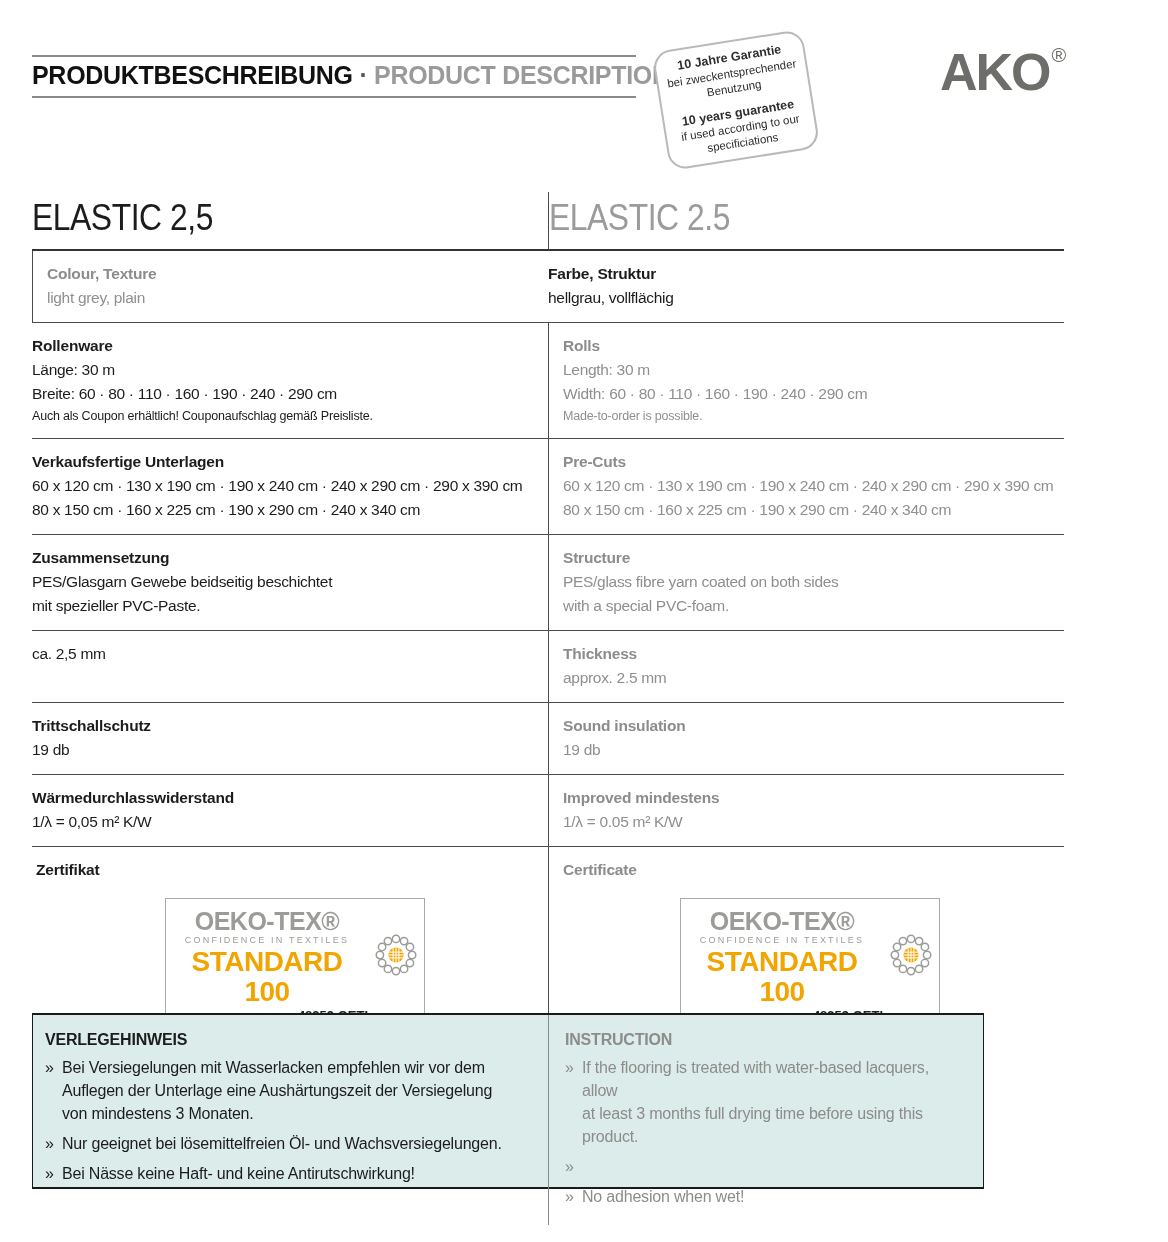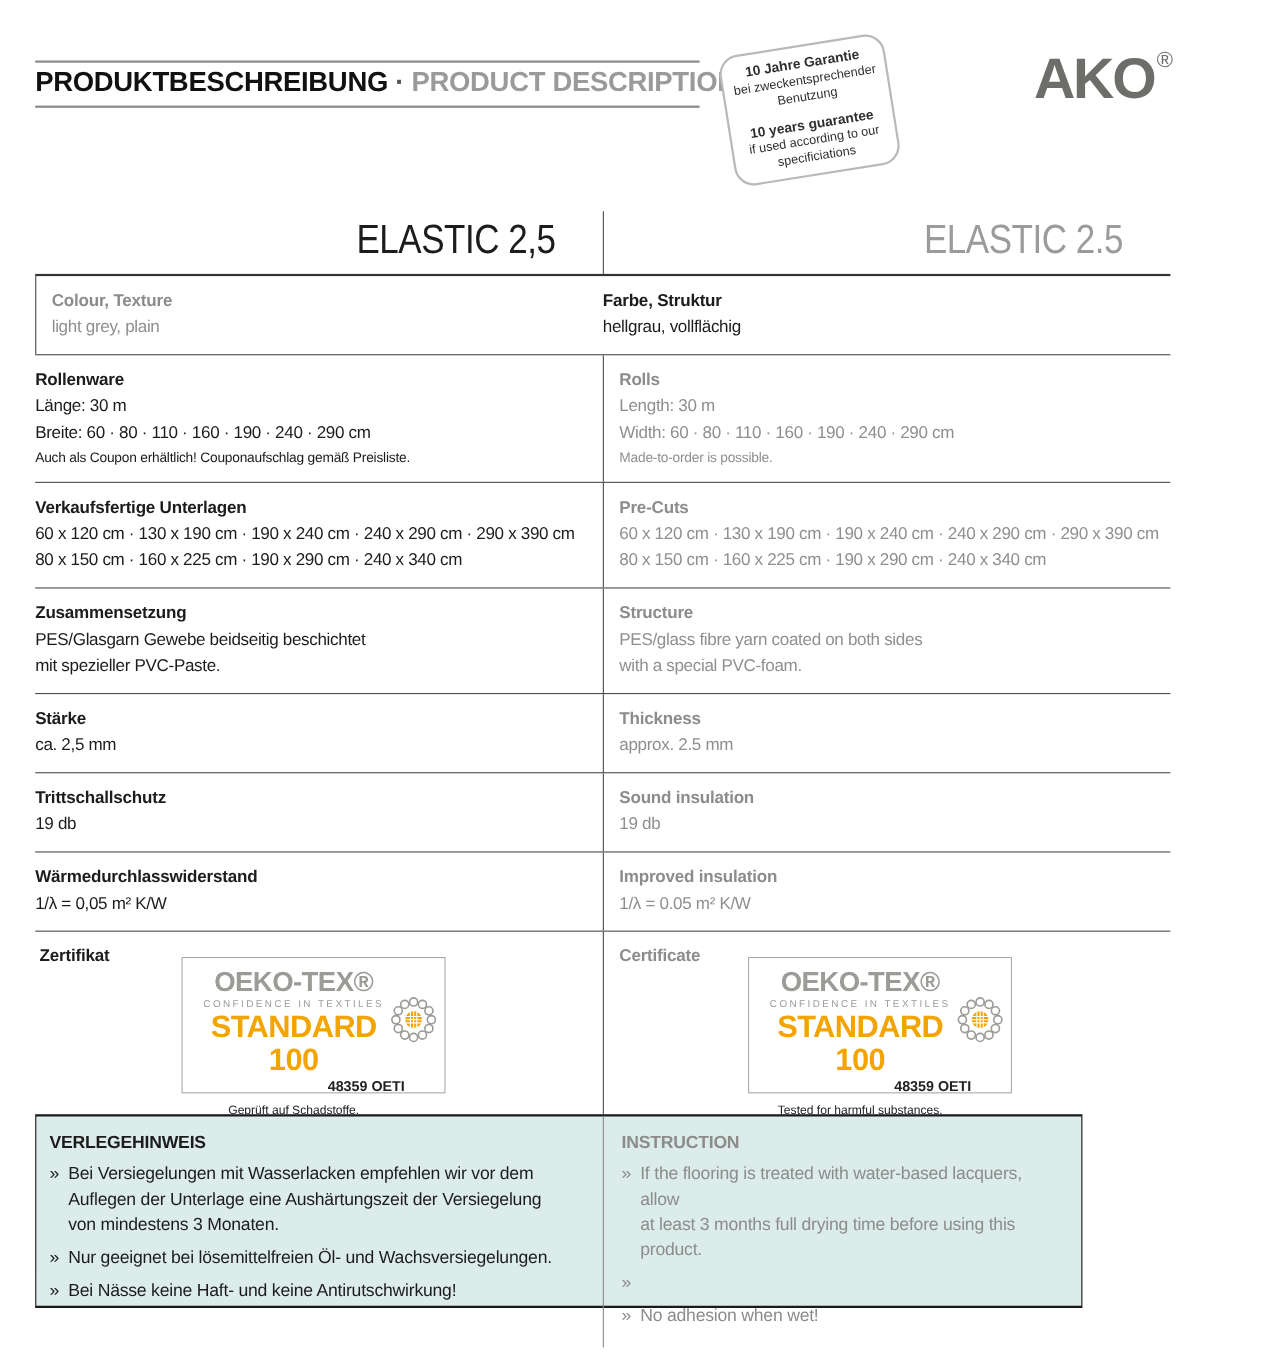--- a/index.html
+++ b/index.html
@@ -36,36 +36,36 @@
   .ako-logo{position:absolute;left:940px;top:44px;color:var(--logo-grey);white-space:nowrap;}
   .ako-logo .ako-text{font-size:52px;font-weight:800;letter-spacing:-2px;line-height:1;margin-top:24px;}
   .ako-logo sup{font-size:20px;font-weight:400;vertical-align:28px;margin-left:2px;}
 
   
   .spec-table{position:absolute;left:32px;top:192px;width:1032px;}
   .row{display:grid;grid-template-columns:516px 1fr;border-bottom:1px solid var(--line-dark);}
   .cell{padding:11px 14px 12px 0;}
   .cell.en{border-left:1px solid var(--line-dark);padding-left:14px;color:var(--text-grey);}
   .title-row{border-bottom:2.5px solid #333;}
-  .title-row .cell{padding:6px 14px 10px 0;text-align:right;}
+  .title-row .cell{padding:6px 14px 10px 0;}
   .product-title{font-size:37px;font-weight:400;letter-spacing:-0.5px;line-height:1.1;
     display:inline-block;transform:scaleX(0.86);transform-origin:left center;white-space:nowrap;}
   .title-row .en .product-title{color:#9b9b9b;}
   .label{font-weight:bold;font-size:15.5px;line-height:24px;letter-spacing:-0.2px;}
   .line{font-size:15.5px;line-height:24px;letter-spacing:-0.3px;white-space:nowrap;}
   .note{font-size:12.5px;line-height:20px;letter-spacing:-0.2px;}
   .cell.en .label{color:#8c8c8a;}
 
   
   .cert-row{border-bottom:none;}
   .cert-cell{position:relative;min-height:172px;}
   .cert-label{position:absolute;top:11px;left:4px;}
   .cell.en .cert-label{left:14px;}
-  .oeko-box{width:240px;height:124px;border:1px solid #aaa;background:#fff;
-    margin:12px 0 0 133px;position:relative;padding-top:9px;color:var(--text-black);}
+  .oeko-box{width:260px;height:124px;border:1px solid #aaa;background:#fff;
+    margin:40px 0 0 133px;position:relative;padding-top:9px;color:var(--text-black);}
   .cell.en .oeko-box{margin-left:117px;}
   .oeko-col{width:202px;text-align:center;}
   .oeko-brand{font-size:25px;font-weight:bold;color:var(--oeko-grey);letter-spacing:-0.5px;line-height:1.05;}
   .oeko-tagline{font-size:9px;font-weight:normal;color:var(--oeko-grey);letter-spacing:2.2px;line-height:1.4;}
   .oeko-standard{font-size:28px;font-weight:bold;color:var(--oeko-orange);letter-spacing:-0.5px;line-height:1.1;text-align:center;}
   .oeko-number{font-size:13px;font-weight:bold;color:#222;text-align:right;line-height:1.3;}
   .oeko-note{font-size:11px;color:#222;text-align:center;margin-top:6px;line-height:1.35;}
   .oeko-url{font-size:11px;color:#222;text-align:center;line-height:1.35;}
   .oeko-flower{position:absolute;right:5px;top:33px;}
 
@@ -158,21 +158,20 @@
       </div>
       <div class="cell en">
         <div class="label">Structure</div>
         <div class="line">PES/glass fibre yarn coated on both sides</div>
         <div class="line">with a special PVC-foam.</div>
       </div>
     </div>
 
     <div class="row">
       <div class="cell de">
-        <div class="label">Stärke</div>
         <div class="line">ca. 2,5 mm</div>
       </div>
       <div class="cell en">
         <div class="label">Thickness</div>
         <div class="line">approx. 2.5 mm</div>
       </div>
     </div>
 
     <div class="row">
       <div class="cell de">
@@ -184,21 +183,21 @@
         <div class="line">19 db</div>
       </div>
     </div>
 
     <div class="row">
       <div class="cell de">
         <div class="label">Wärmedurchlasswiderstand</div>
         <div class="line">1/λ = 0,05 m² K/W</div>
       </div>
       <div class="cell en">
-        <div class="label">Improved insulation</div>
+        <div class="label">Improved mindestens</div>
         <div class="line">1/λ = 0.05 m² K/W</div>
       </div>
     </div>
 
     <div class="row cert-row">
       <div class="cell de cert-cell">
         <div class="label cert-label">Zertifikat</div>
         <div class="oeko-box">
           <div class="oeko-col">
             <div class="oeko-brand">OEKO-TEX®</div>

